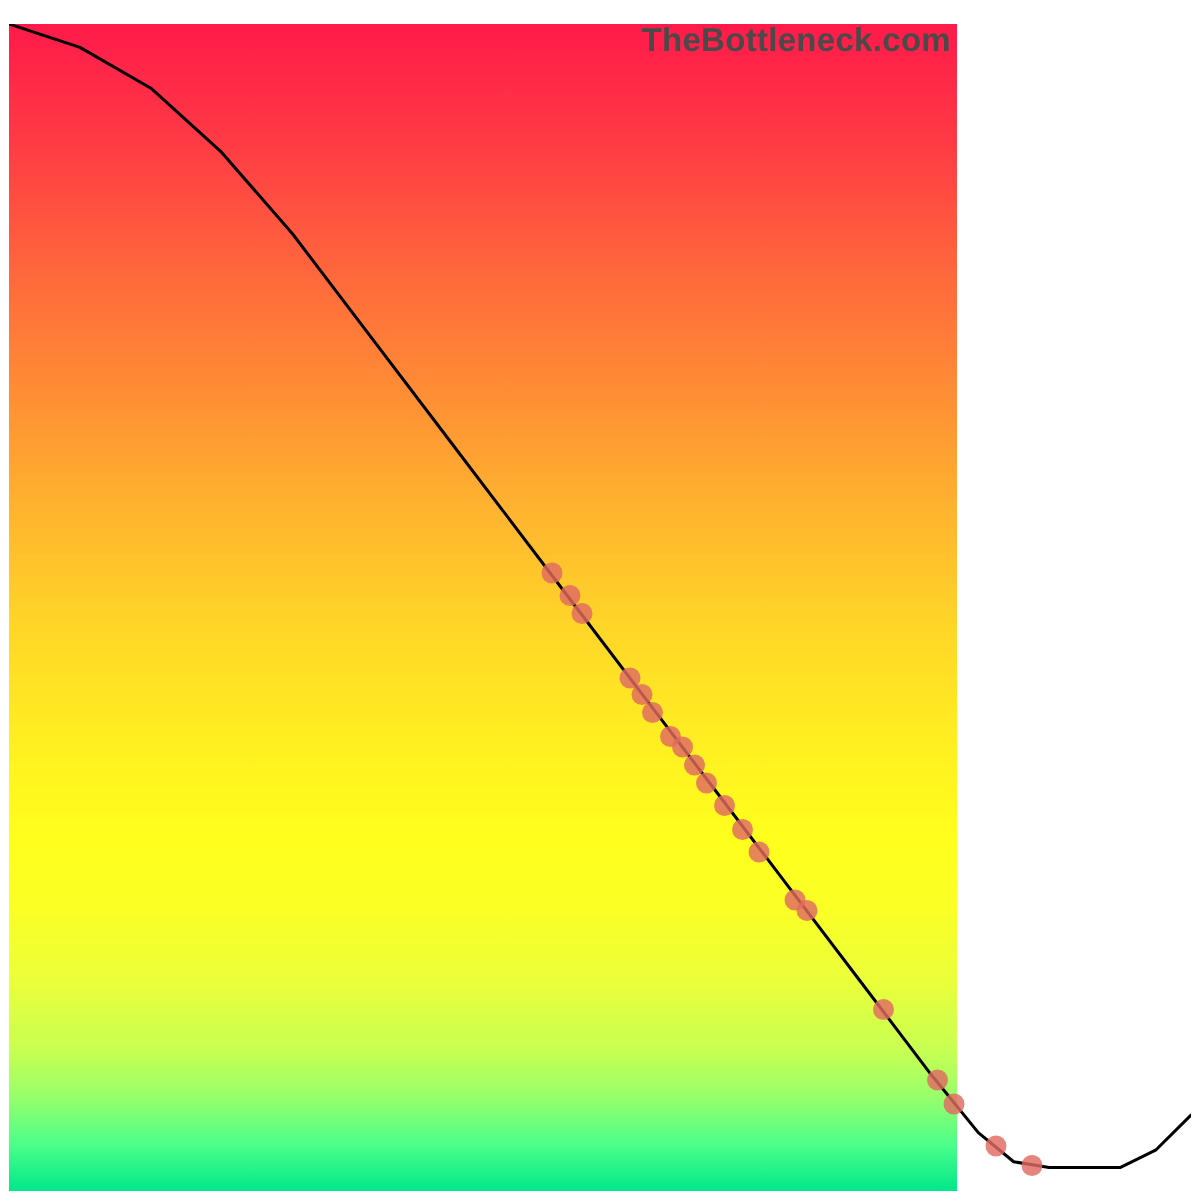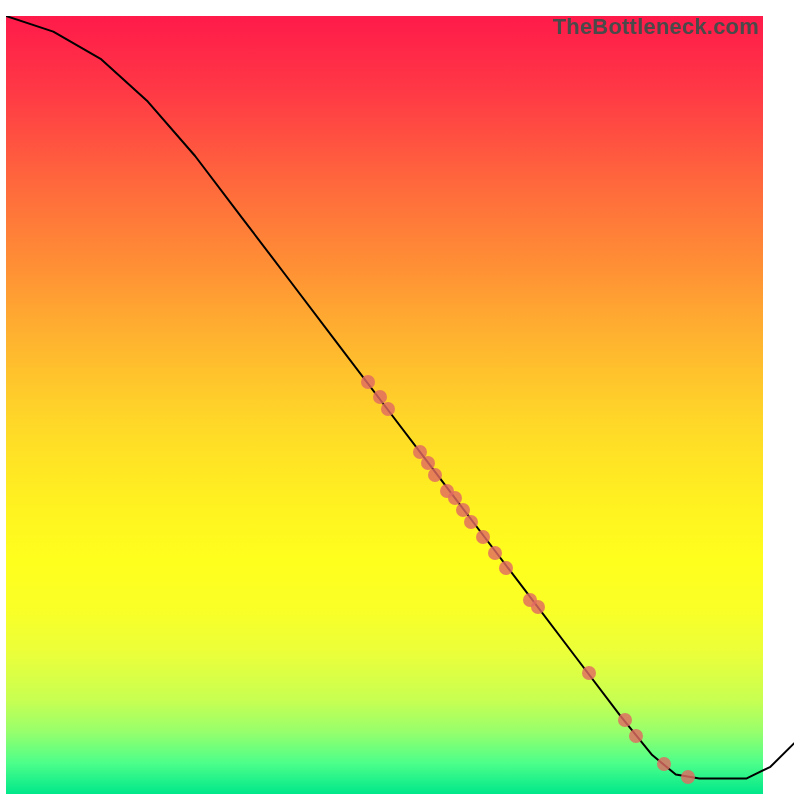--- a/index.html
+++ b/index.html
@@ -6,21 +6,21 @@
   html, body { width: 800px; height: 800px; overflow: hidden; background:#fff; }
   .chart-box {
     position: relative;
     width: 800px;
     height: 800px;
   }
   .plot-area {
     position: absolute;
     left: 6px;
     top: 16px;
-    width: 757px;
+    width: 632px;
     height: 778px;
     background: linear-gradient(to bottom,
       #ff1a4a 0%,
       #ff3a45 10%,
       #ff6a3c 22%,
       #ff8f35 32%,
       #ffb52f 42%,
       #ffd728 52%,
       #fff021 62%,
       #ffff1d 70%,

